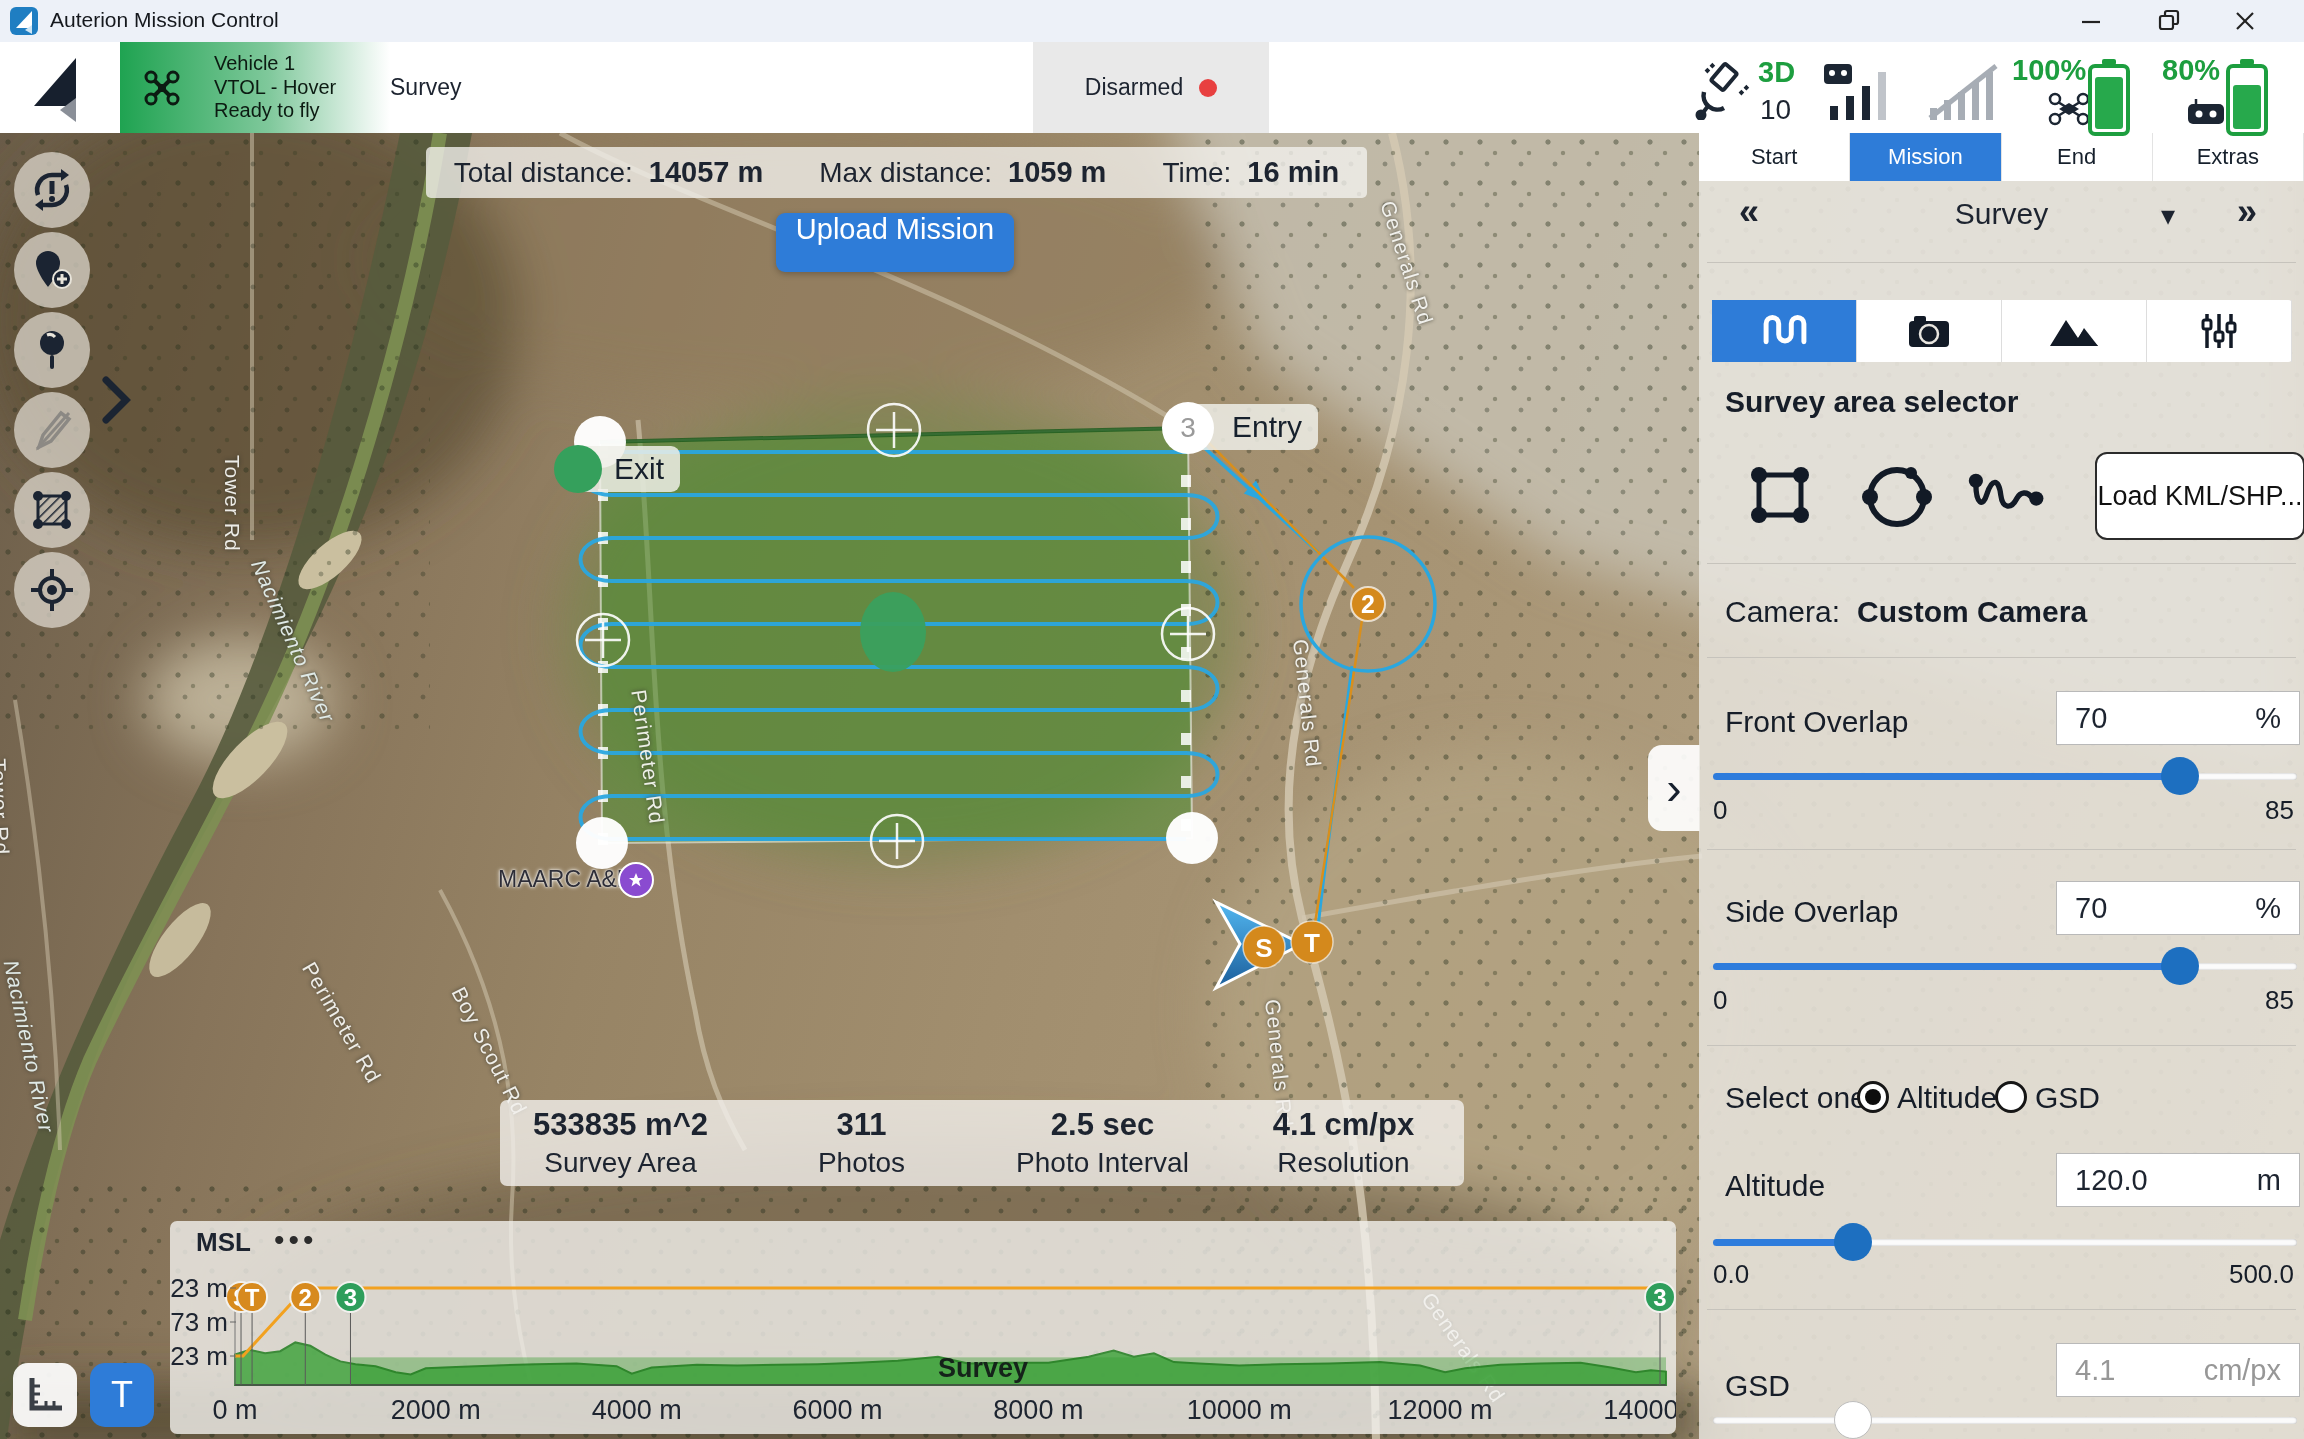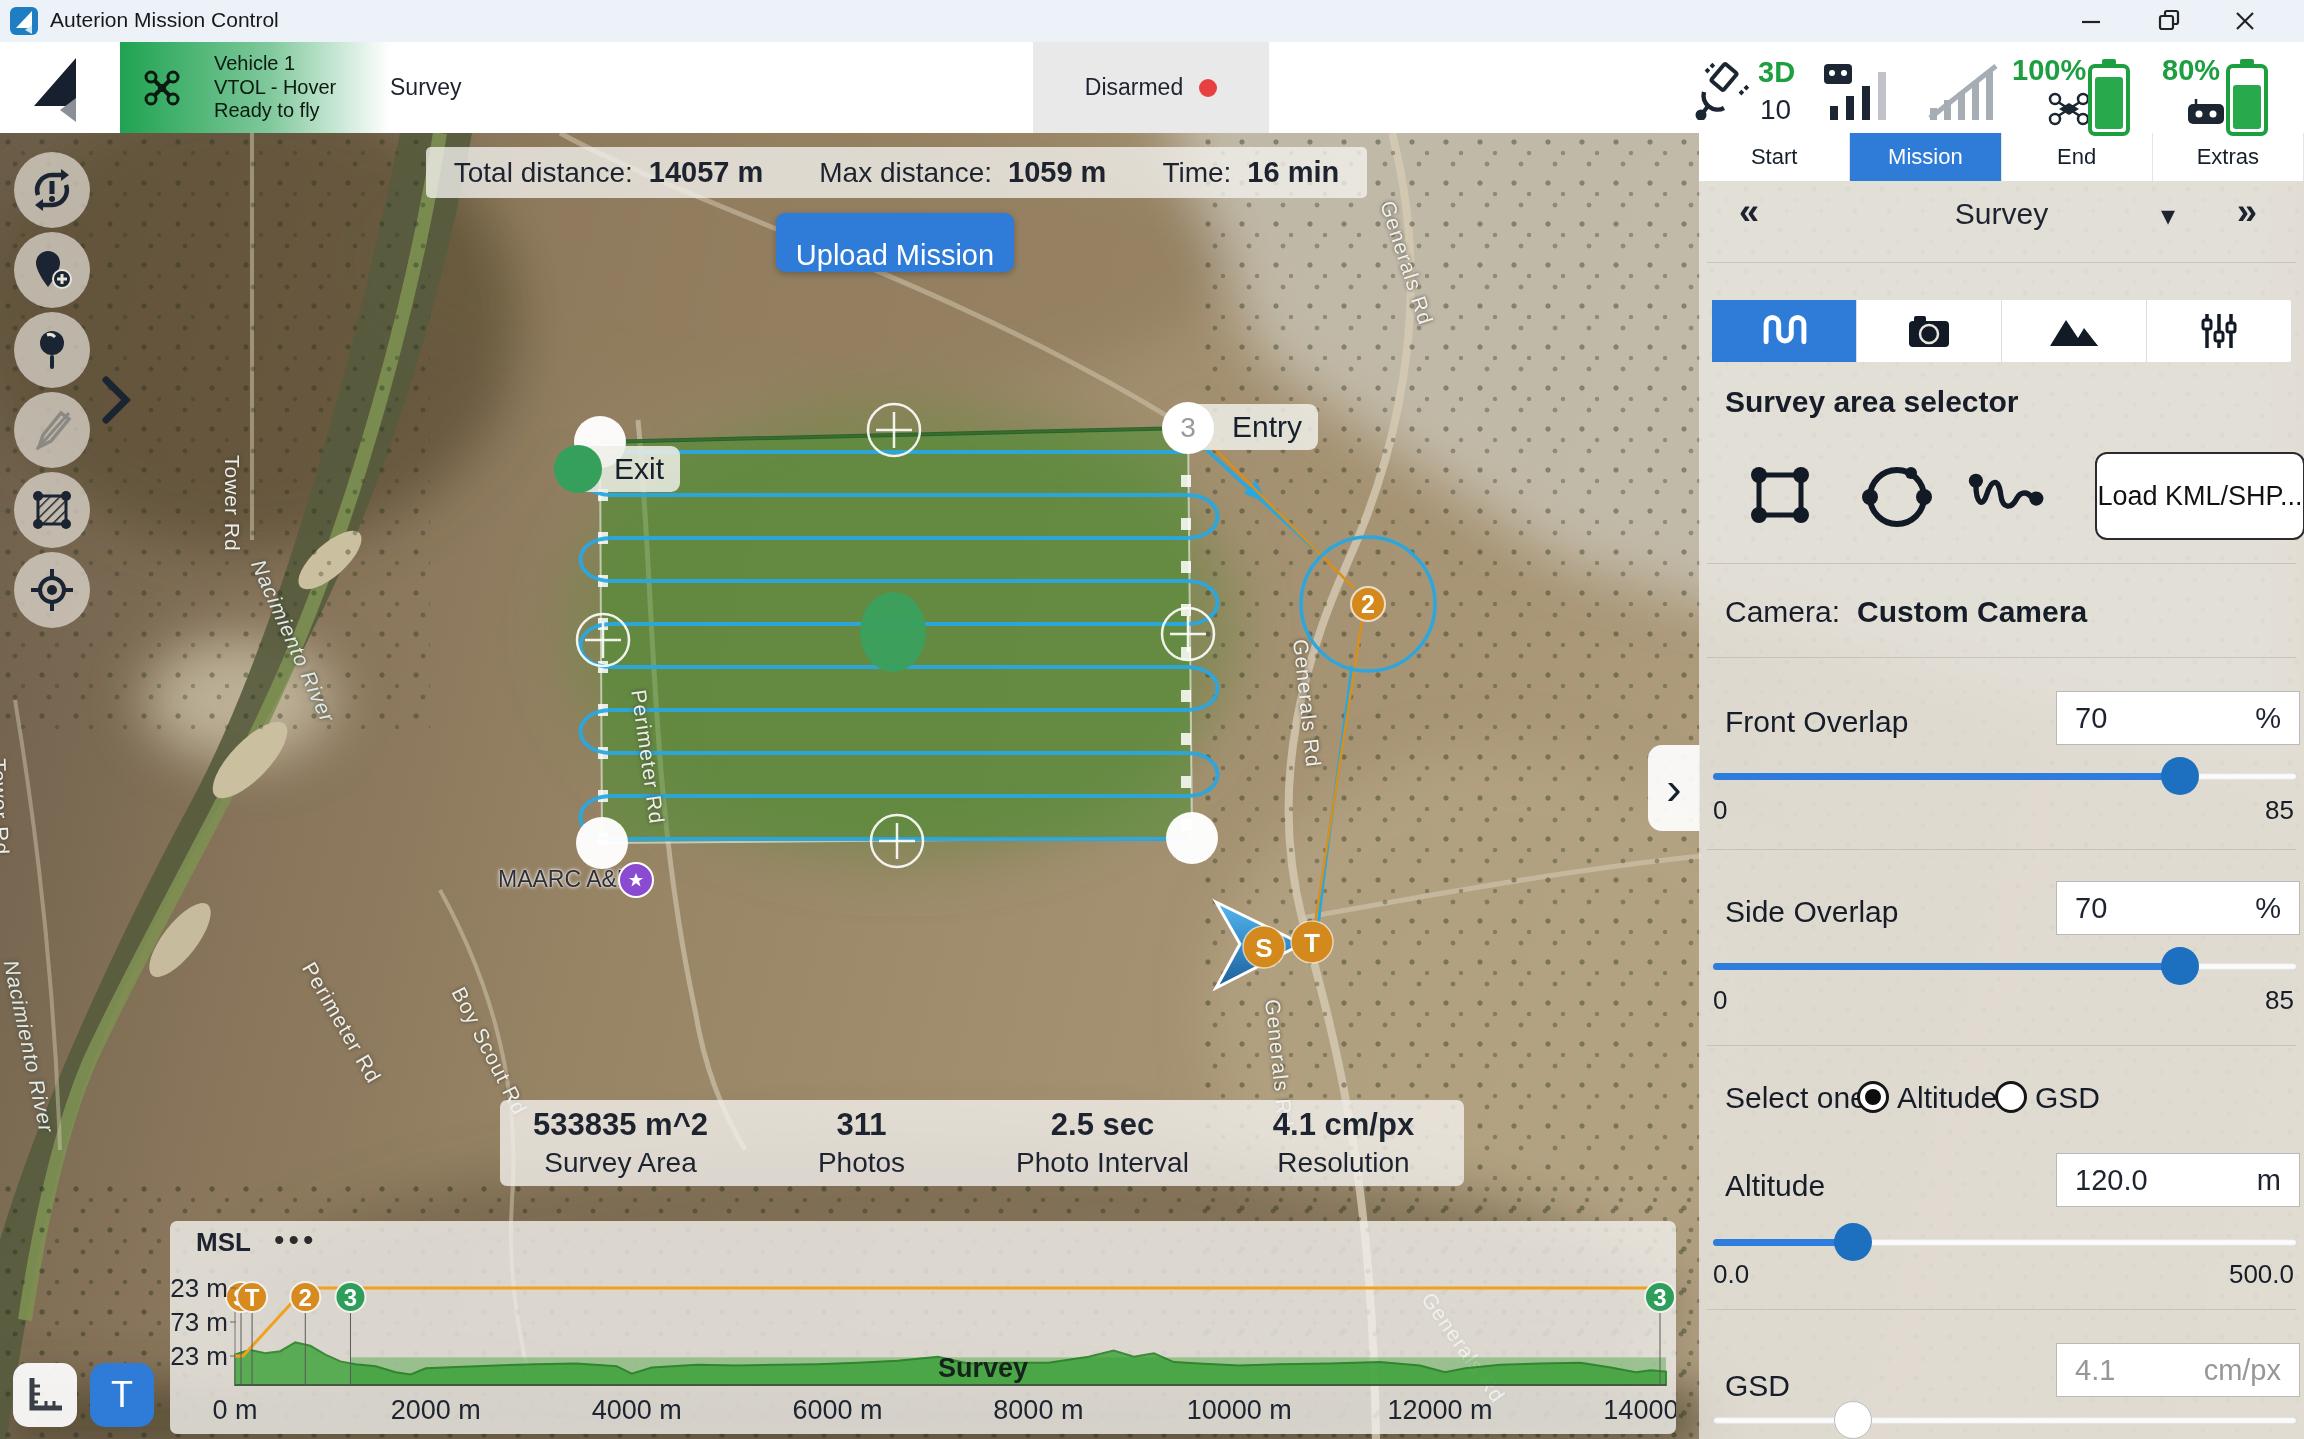--- a/index.html
+++ b/index.html
@@ -35,21 +35,21 @@
   .road-label{position:absolute;z-index:4;color:rgba(250,250,246,.92);font-size:21px;
     letter-spacing:1px;text-shadow:0 0 4px rgba(55,55,45,.95);white-space:nowrap;transform-origin:left top;}
   .river-label{color:#dfe9e6;font-style:italic;}
   .pill{position:absolute;z-index:4;background:rgba(238,238,232,.85);border-radius:9px;height:46px;
     display:flex;align-items:center;font-size:30px;color:#16202c;}
   
   #topstats{left:426px;top:147px;width:941px;height:51px;background:rgba(244,242,238,.78);
     border-radius:5px;z-index:5;display:flex;align-items:center;justify-content:center;gap:16px;font-size:28px;}
   #topstats b{font-size:29px;}
   #upload-btn{left:776px;top:213px;width:238px;height:59px;background:#2e7cd8;border-radius:9px;
-    z-index:5;display:flex;align-items:flex-end;justify-content:center;color:#fff;font-size:29px;
+    z-index:5;display:flex;align-items:flex-start;justify-content:center;color:#fff;font-size:29px;
     box-shadow:0 2px 6px rgba(0,0,0,.25);}
   #bottomstats{left:500px;top:1100px;width:964px;height:86px;background:rgba(242,240,236,.8);
     border-radius:7px;z-index:5;display:flex;align-items:center;}
   #bottomstats .col{flex:1;text-align:center;line-height:1.3;}
   #bottomstats .v{font-weight:bold;font-size:31px;}
   #bottomstats .l{font-size:28px;}
   
   .mapbtn{position:absolute;left:14px;width:76px;height:76px;border-radius:50%;
     background:rgba(224,219,209,.72);z-index:5;display:flex;align-items:center;justify-content:center;}
   #ruler-btn,#terrain-btn{position:absolute;width:64px;height:64px;border-radius:15px;z-index:5;

